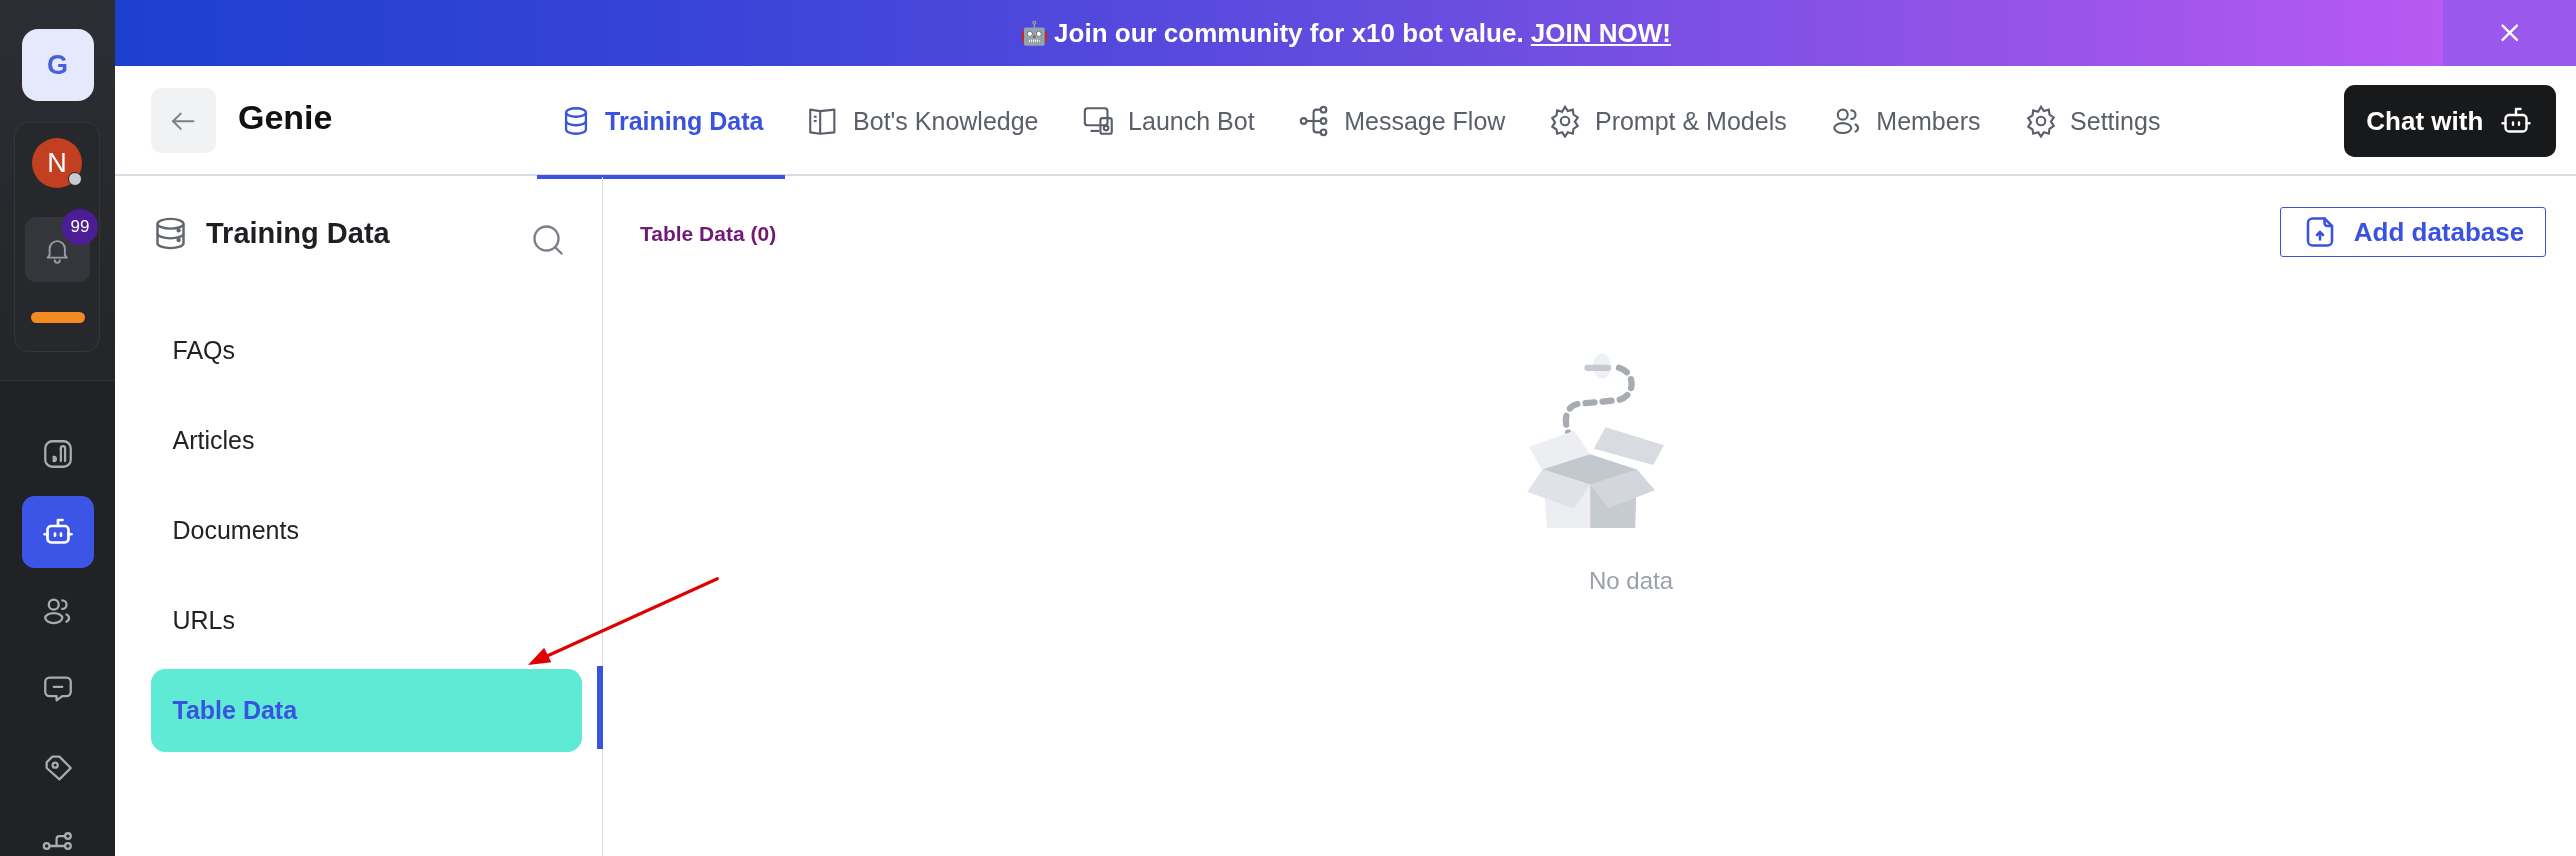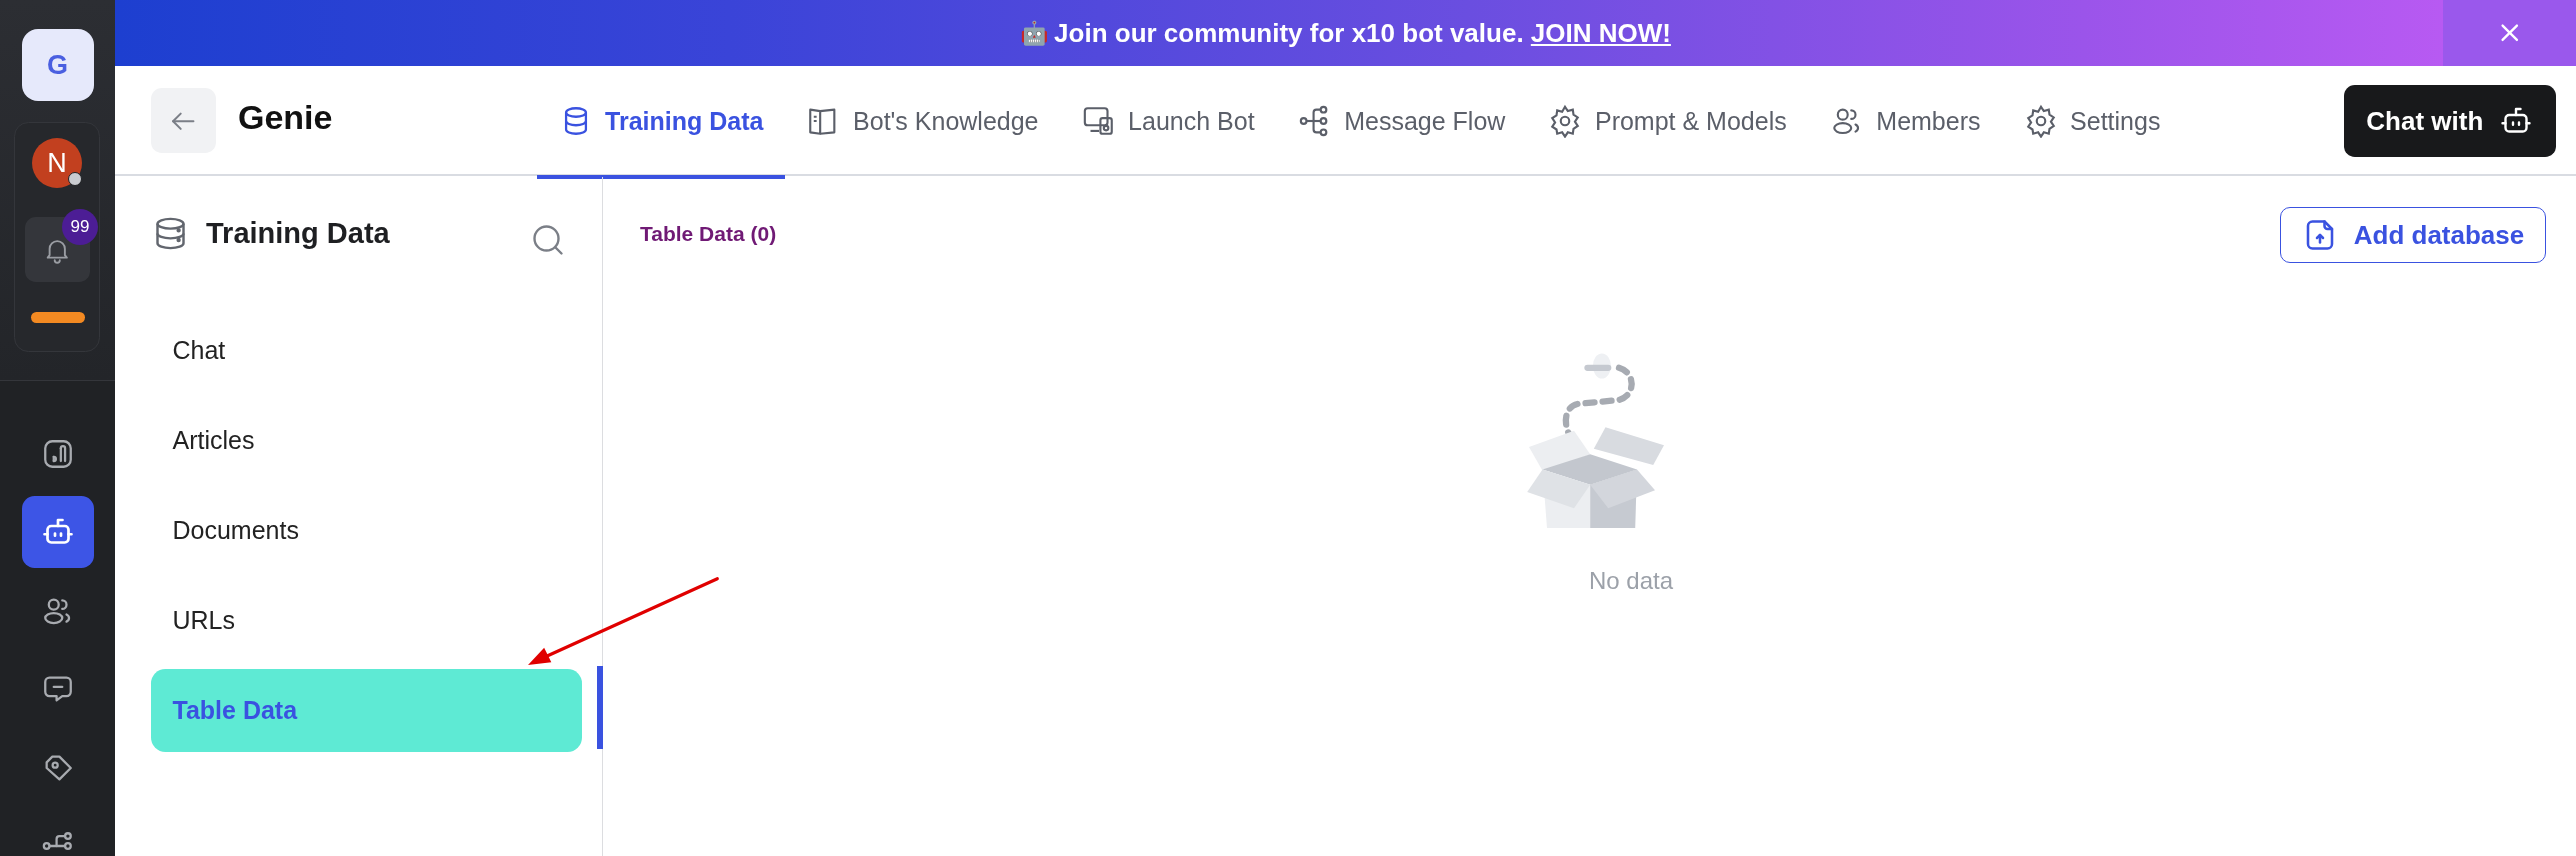--- a/index.html
+++ b/index.html
@@ -45,21 +45,21 @@
   .panel-title { font-size: 29px; font-weight: bold; color: #1e1f22; }
   .panel-search { position: absolute; left: 415px; top: 45px; width: 36px; height: 36px; }
   .list { position: absolute; left: 36px; top: 128px; width: 431px; }
   .list-item { height: 90px; display: flex; align-items: center; padding-left: 21.5px; font-size: 25px; color: #222; border-radius: 14.4px; }
   .list-item.active { background: #5eead4; color: #3a52e0; font-weight: bold; height: 83px; margin-top: 3.6px; }
   .active-marker { position: absolute; left: 482px; top: 489px; width: 6.3px; height: 83px; background: #3a52e0; }
 
   
   .main { position: absolute; left: 605px; top: 177px; width: 1971px; height: 679px; }
   .main-title { position: absolute; left: 35px; top: 45px; font-size: 21px; font-weight: bold; color: #701a75; }
-  .add-btn { position: absolute; left: 1675px; top: 30px; width: 266px; height: 56px; border-radius: 10px; border: 1.8px solid #3a52e0; display: flex; align-items: center; justify-content: center; color: #3a52e0; font-size: 26px; font-weight: bold; }
+  .add-btn { position: absolute; left: 1675px; top: 30px; width: 266px; height: 50px; border-radius: 3px; border: 1.8px solid #3a52e0; display: flex; align-items: center; justify-content: center; color: #3a52e0; font-size: 26px; font-weight: bold; }
   .add-btn svg { margin-right: 16px; }
   .empty { position: absolute; left: 853px; top: 171px; width: 215px; text-align: right; }
   .empty-text { margin-top: 36px; font-size: 24px; color: #9ca1a9; }
 
   .arrow { position: absolute; left: 0; top: 0; width: 2576px; height: 856px; pointer-events: none; }
 </style>
 </head>
 <body>
 
 <div class="app">
@@ -237,21 +237,21 @@
         </svg>
       <span class="panel-title">Training Data</span>
     </div>
     <div class="panel-search">
       <svg width="36" height="36" viewBox="0 0 24 24" fill="none" stroke="#7b7f87" stroke-width="1.6" stroke-linecap="round">
           <circle cx="11" cy="11" r="8"></circle>
           <path d="M17 17l4 4"></path>
         </svg>
     </div>
     <div class="list">
-      <div class="list-item">Chat</div>
+      <div class="list-item">FAQs</div>
       <div class="list-item">Articles</div>
       <div class="list-item">Documents</div>
       <div class="list-item">URLs</div>
       <div class="list-item active">Table Data</div>
     </div>
     <div class="active-marker"></div>
   </div>
 
   <div class="main">
     <div class="main-title">Table Data (0)</div>

